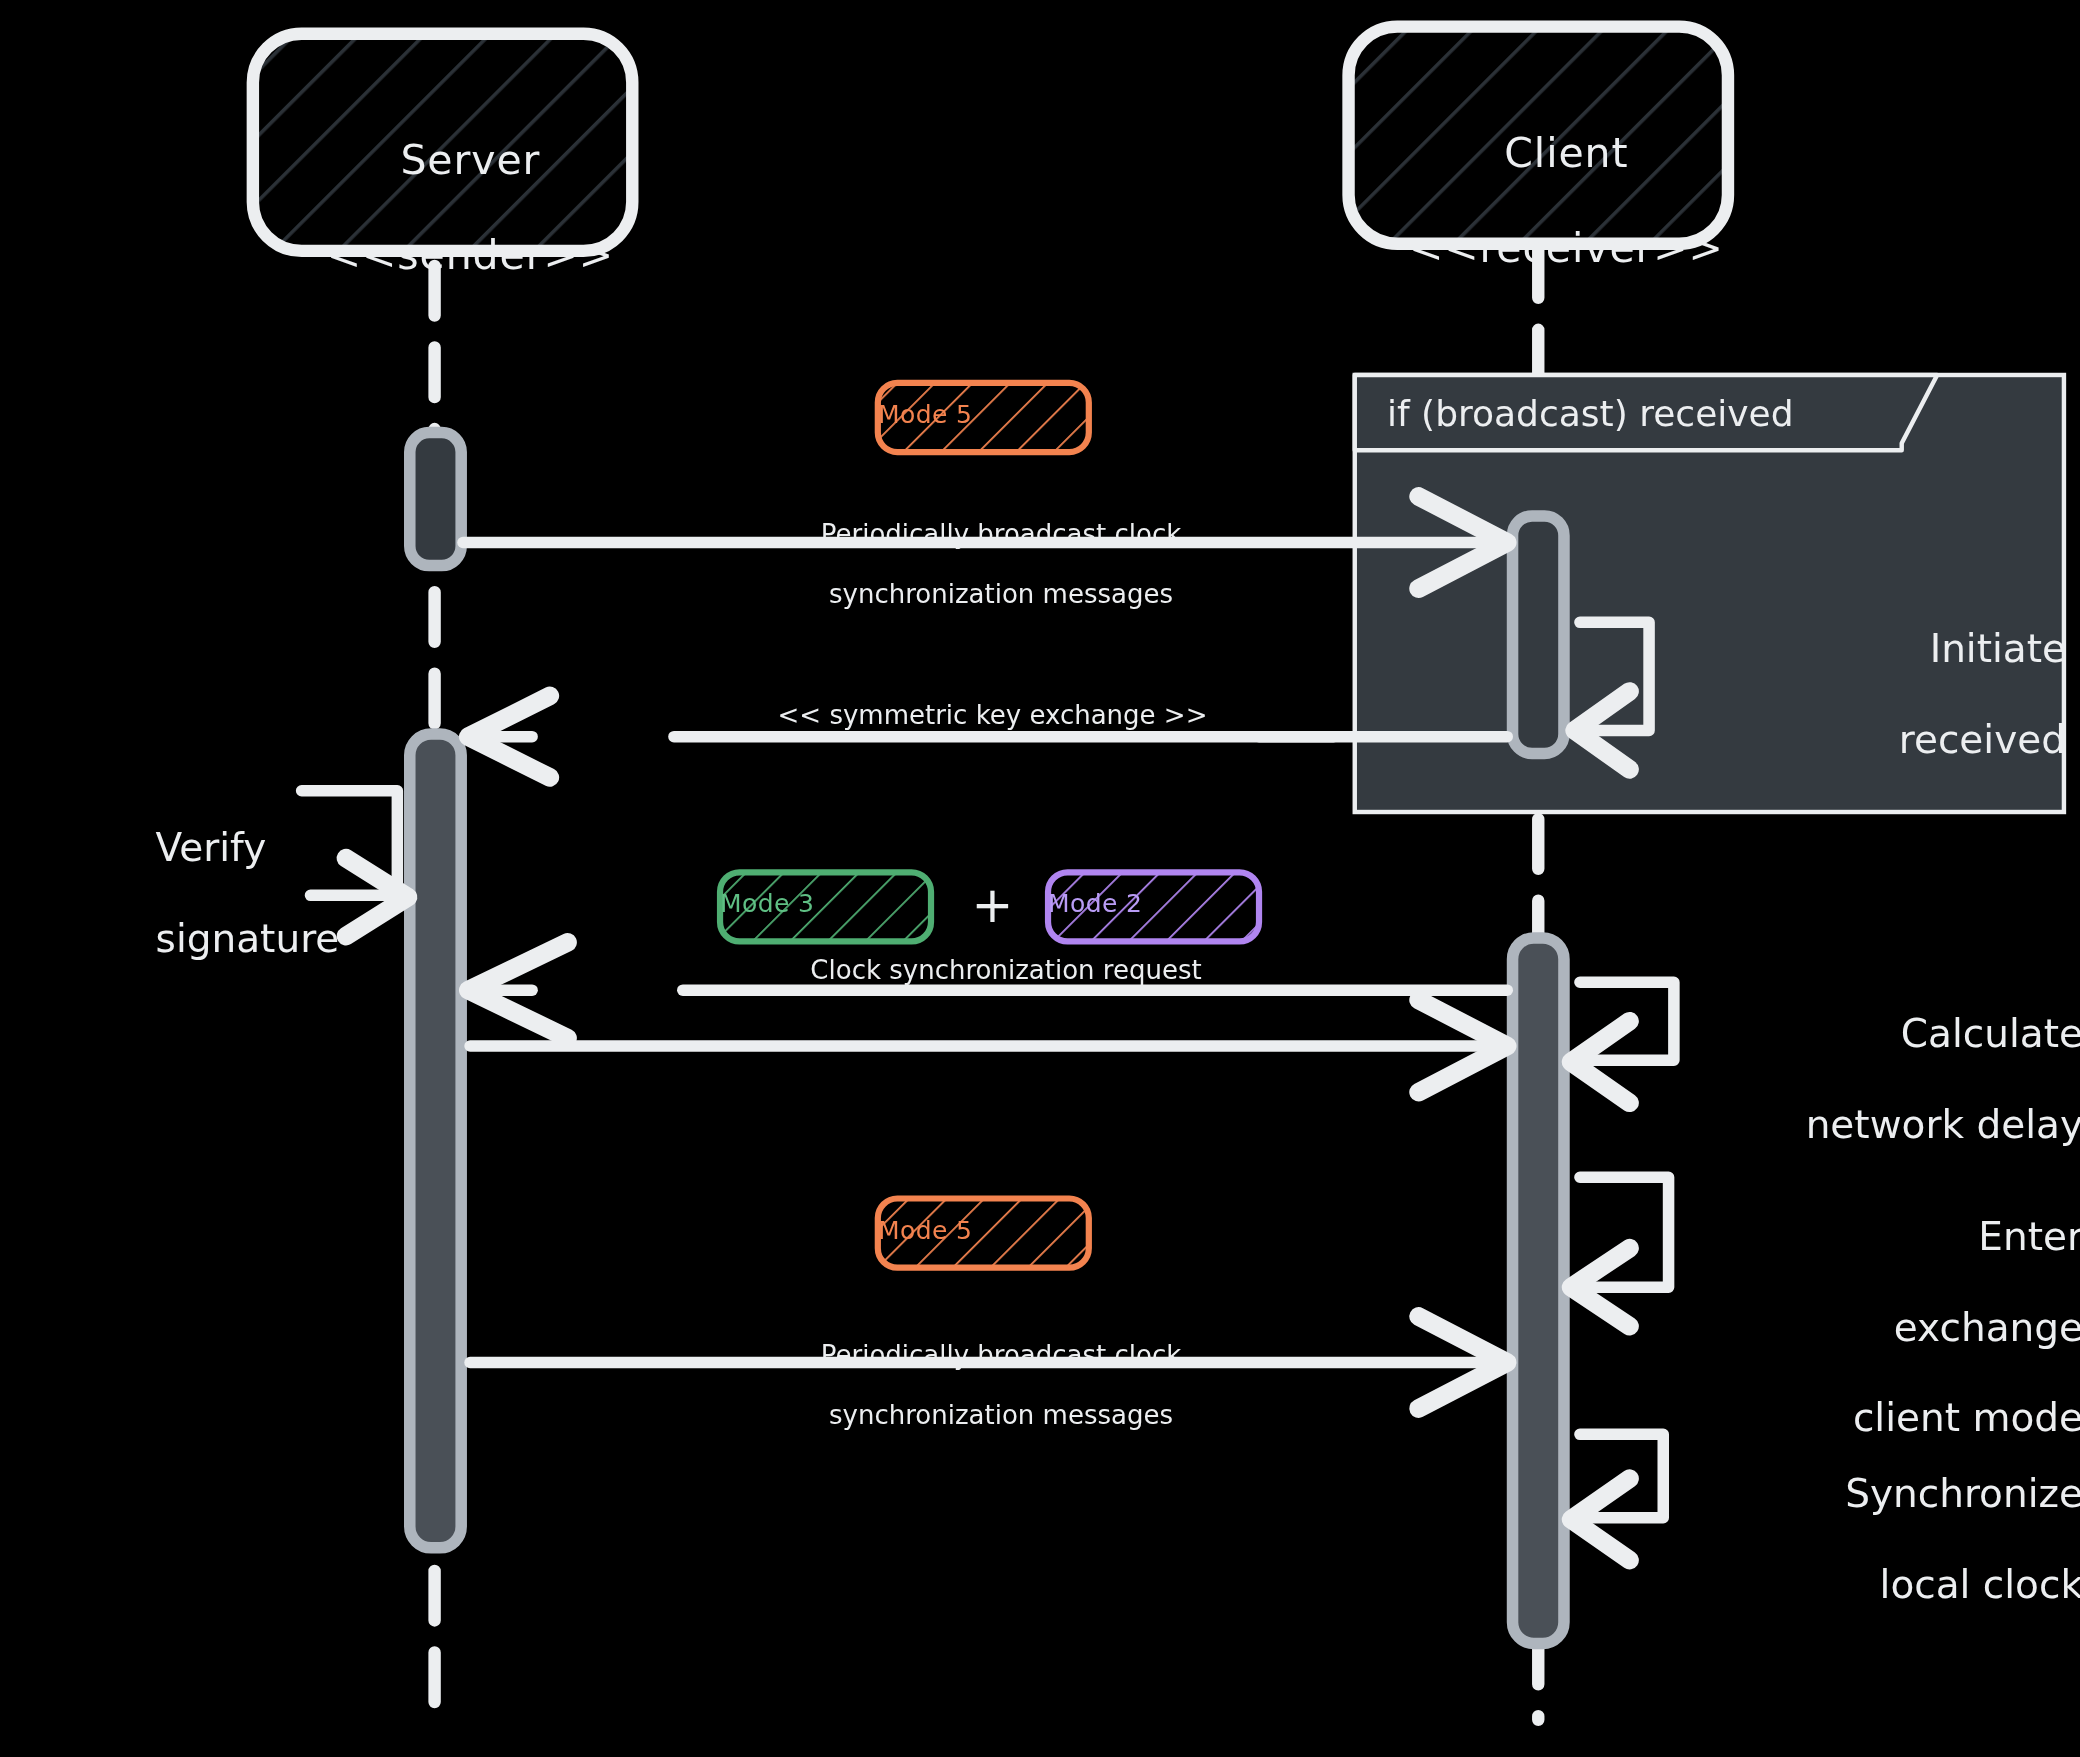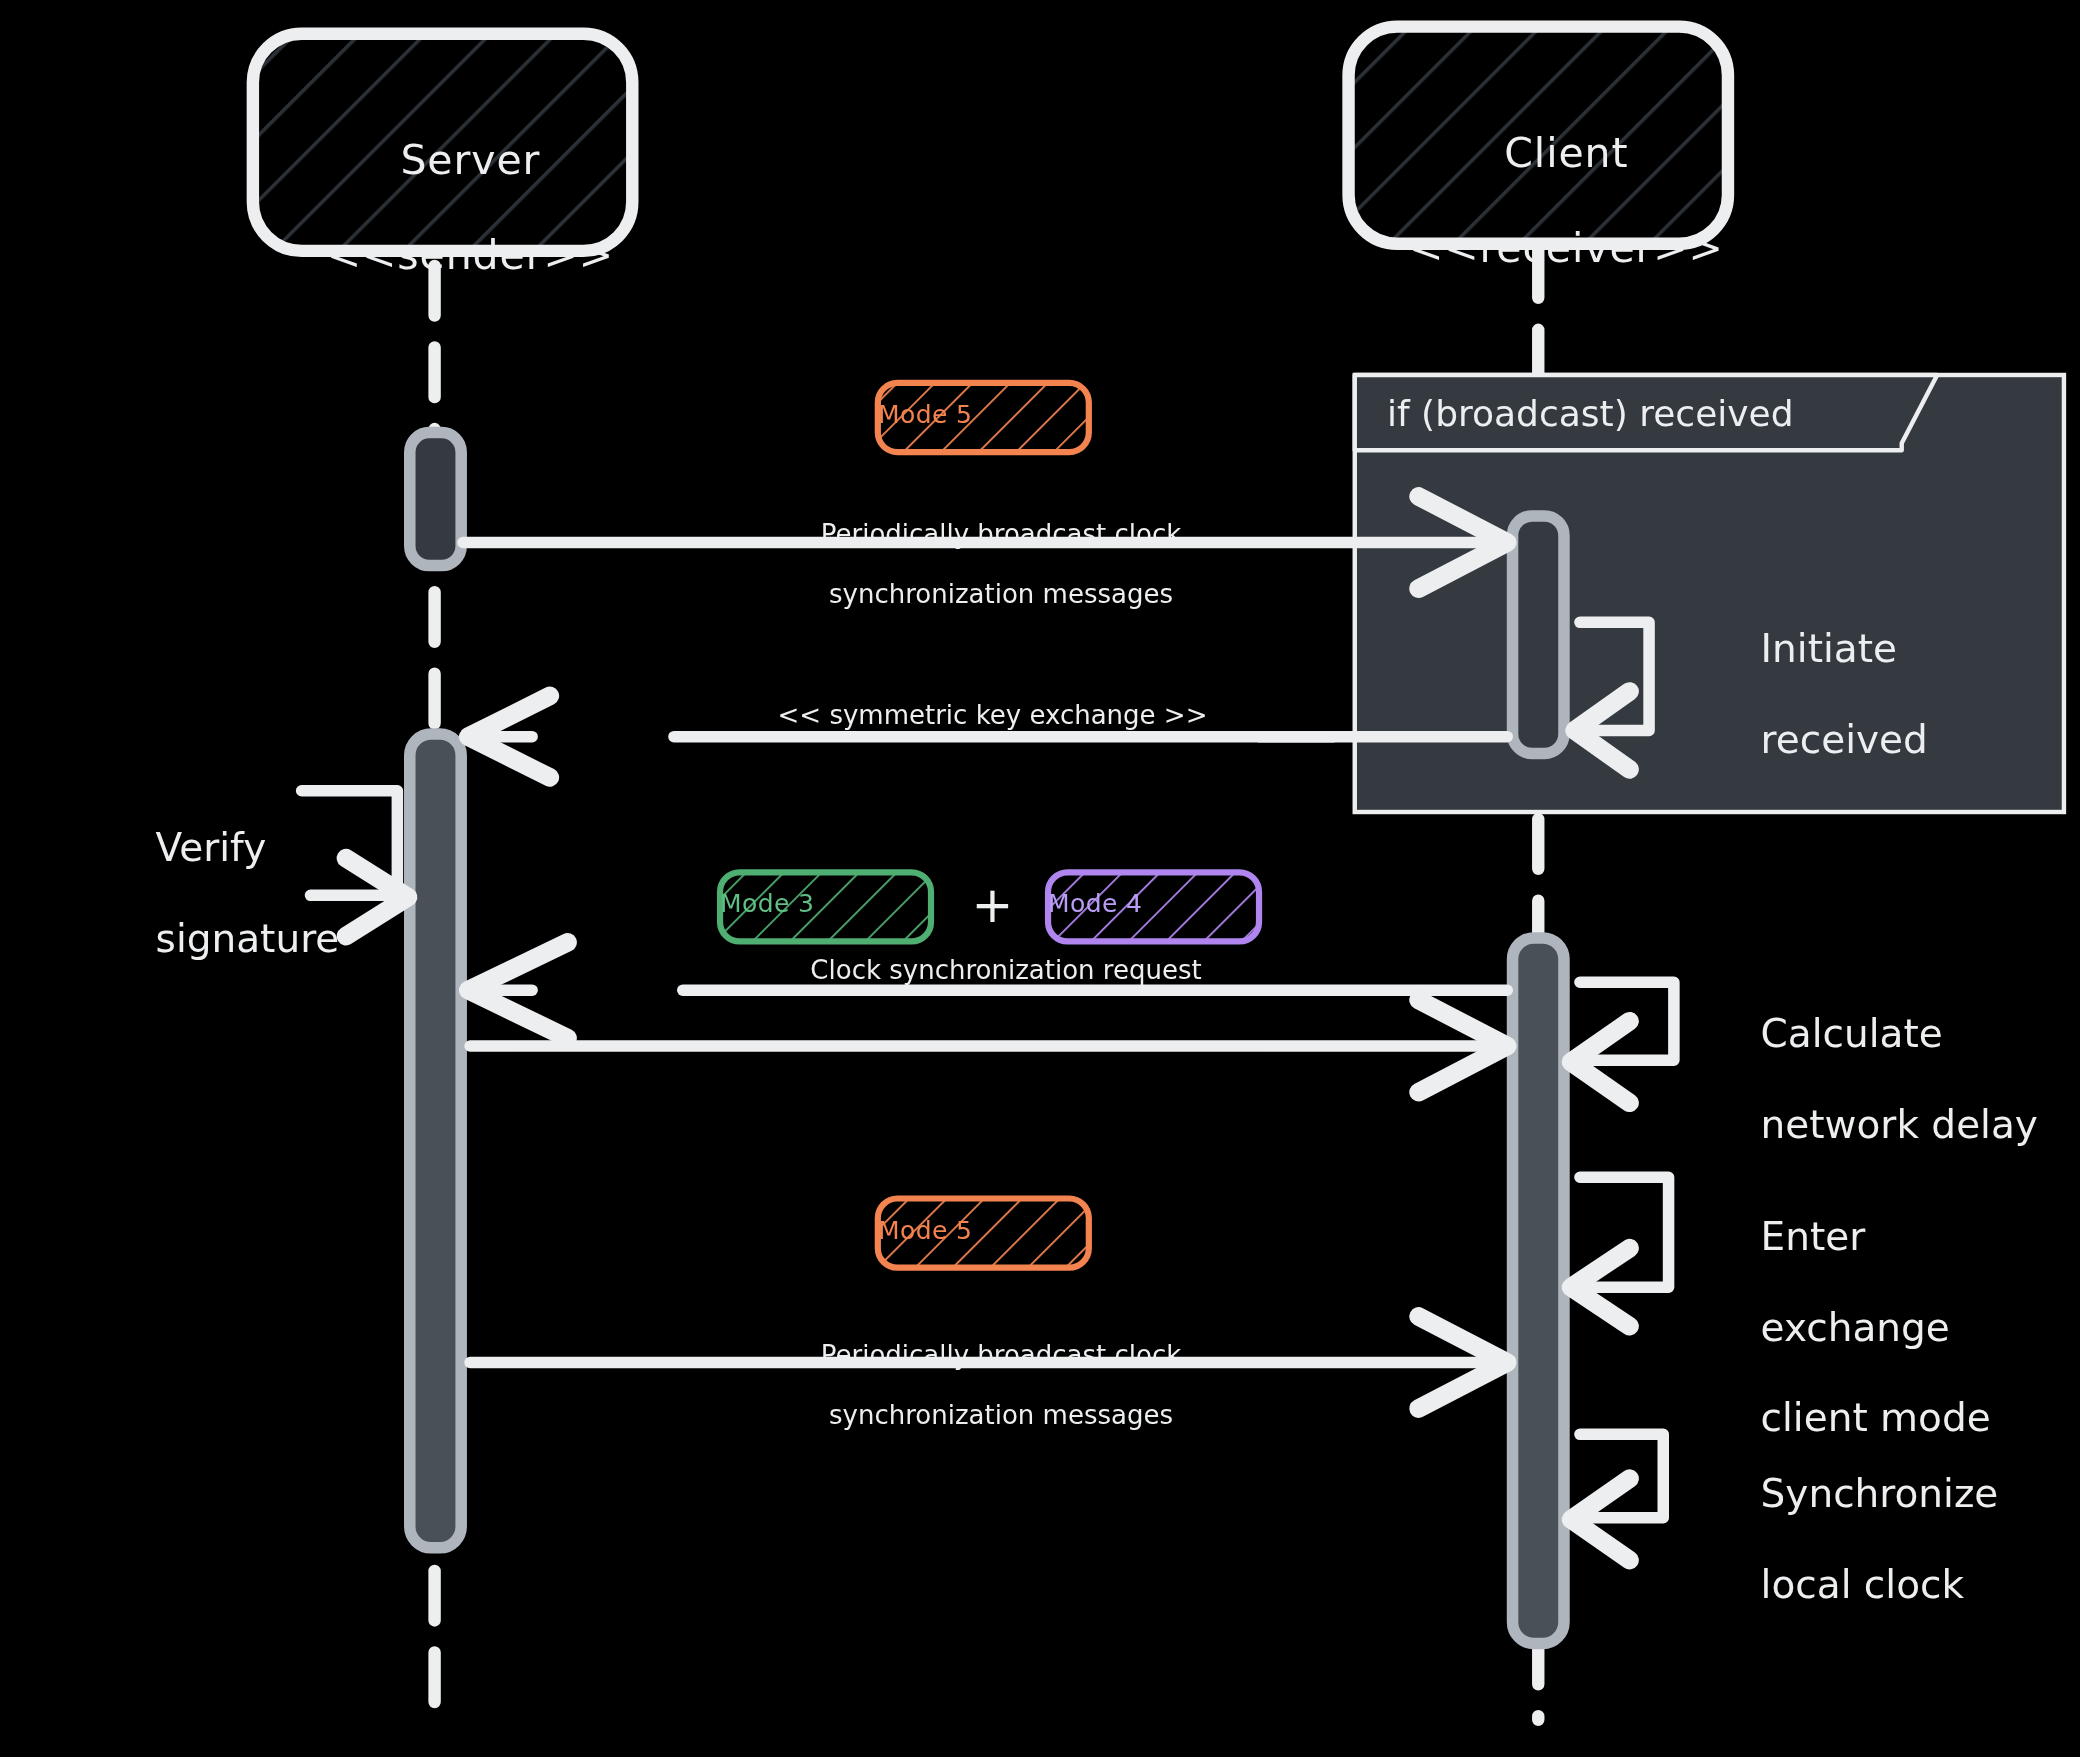--- a/index.html
+++ b/index.html
@@ -17,21 +17,21 @@
     color:#eceef0;
     font-family:"DejaVu Sans", sans-serif;
     line-height:1.16;
     white-space:pre;
     pointer-events:none;
   }
   .actor-title{
     font-size:41px; text-align:center; letter-spacing:0.9px;
   }
   .msg-label{ font-size:26px; text-align:center; }
-  .note-label{ font-size:39px; text-align:left; }
+  .note-label{ font-size:39px; text-align:right; }
   .frag-label{ font-size:36px; text-align:left; }
   .badge-label{
     font-size:25px; text-align:left; letter-spacing:0.4px;
   }
   .plus-label{ font-size:50px; color:#eceef0; }
 </style>
 </head>
 <body>
 
 <div id="stage">
@@ -170,21 +170,21 @@
 
   <div class="lbl actor-title" style="left:253px;top:89px;width:379px;">
     <span>Server</span><br>
     <span>&lt;&lt;sender&gt;&gt;</span>
   </div>
 
   <div class="lbl frag-label" style="left:1387px;top:393px;">if (broadcast) received</div>
 
   <div class="lbl badge-label" style="left:878px;top:400px;width:211px;color:#f3834f;">Mode 5</div>
   <div class="lbl badge-label" style="left:720px;top:889px;width:211px;color:#5fbf84;">Mode 3</div>
-  <div class="lbl badge-label" style="left:1048px;top:889px;width:211px;color:#b99cf5;">Mode 4</div>
+  <div class="lbl badge-label" style="left:1048px;top:889px;width:211px;color:#b99cf5;">Mode 2</div>
   <div class="lbl plus-label" style="left:966px;top:876px;width:53px;text-align:center;">+</div>
   <div class="lbl badge-label" style="left:878px;top:1216px;width:211px;color:#f3834f;">Mode 5</div>
 
   <div class="lbl msg-label" style="left:621px;top:489px;width:727px;">
     <span>Periodically broadcast clock</span><br>
     <span>synchronization messages</span>
   </div>
 
   <div class="lbl msg-label" style="left:638px;top:700px;width:709px;">&lt;&lt; symmetric key exchange &gt;&gt;</div>
 

